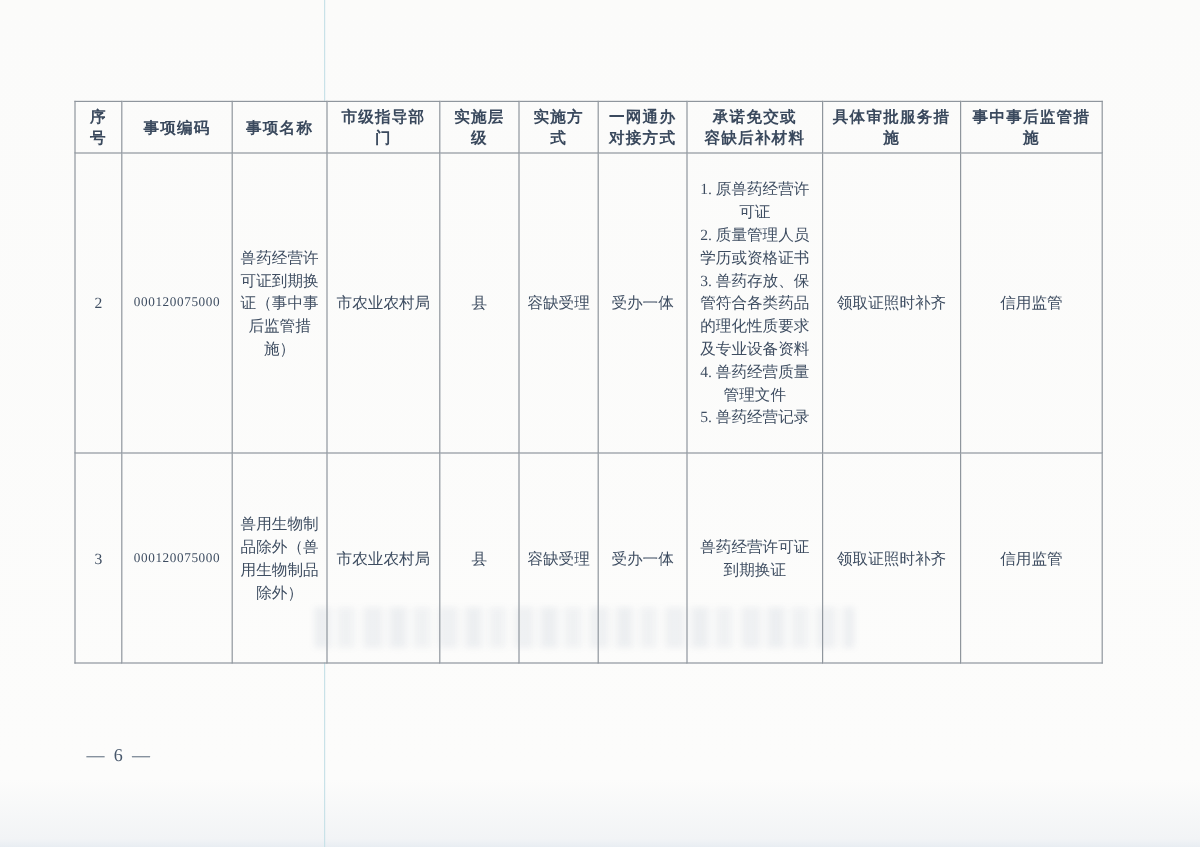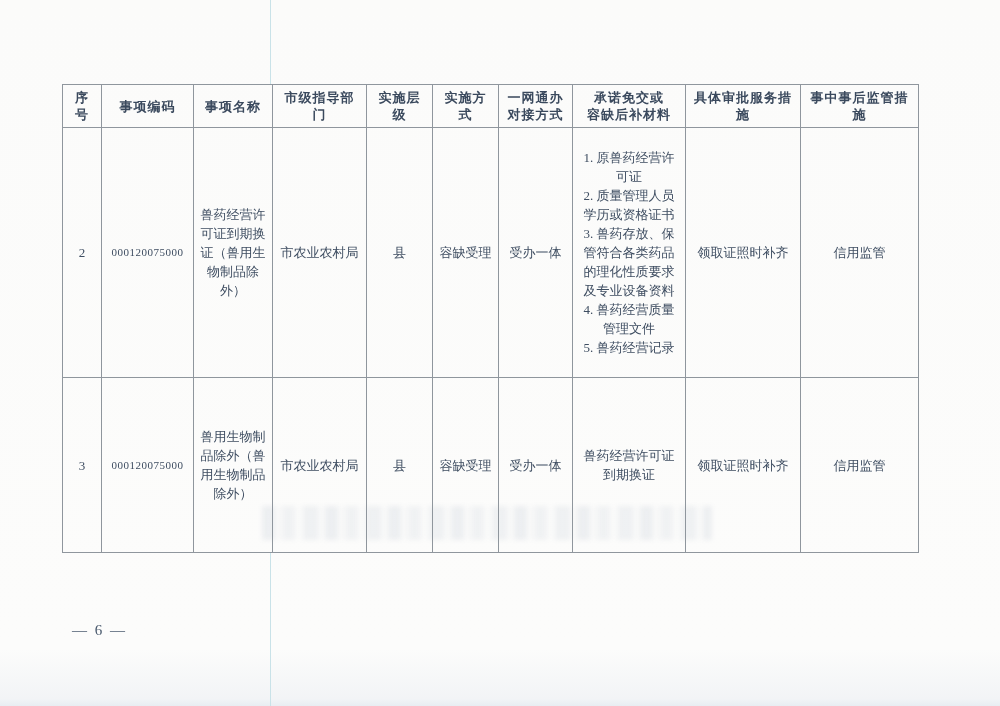--- a/index.html
+++ b/index.html
@@ -99,21 +99,21 @@
         <th>一网通办
 对接方式</th>
         <th>承诺免交或
 容缺后补材料</th>
         <th>具体审批服务措施</th>
         <th>事中事后监管措施</th>
       </tr>
       <tr class="row-a">
         <td>2</td>
         <td class="code">000120075000</td>
-        <td>兽药经营许可证到期换证（兽用生物制品除外）</td>
+        <td>兽药经营许可证到期换证（事中事后监管措施）</td>
         <td>市农业农村局</td>
         <td>县</td>
         <td>容缺受理</td>
         <td>受办一体</td>
         <td class="materials">1. 原兽药经营许可证
 2. 质量管理人员学历或资格证书
 3. 兽药存放、保管符合各类药品的理化性质要求及专业设备资料
 4. 兽药经营质量管理文件
 5. 兽药经营记录</td>
         <td>领取证照时补齐</td>

